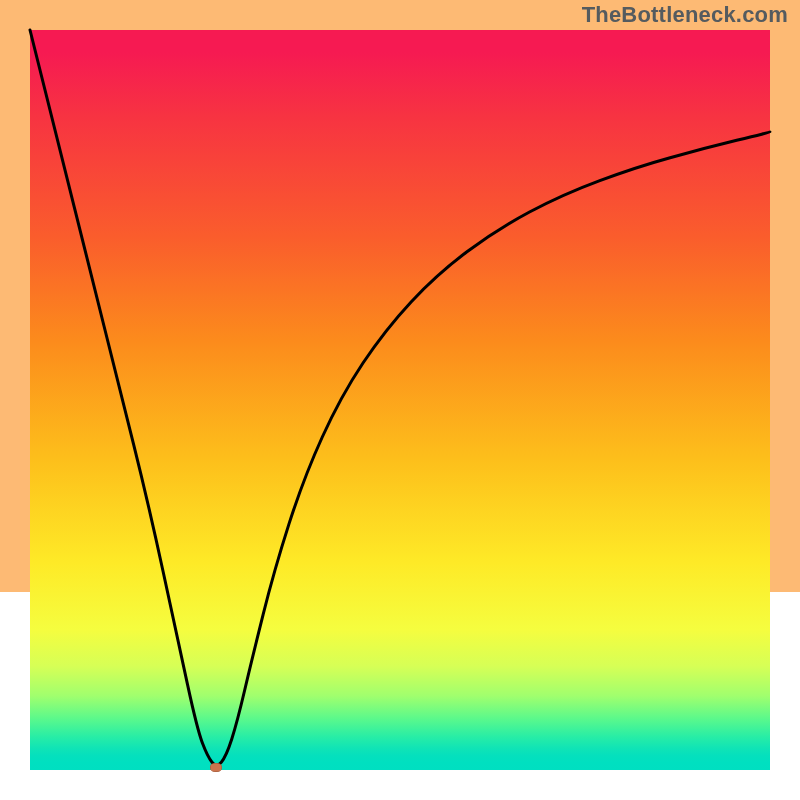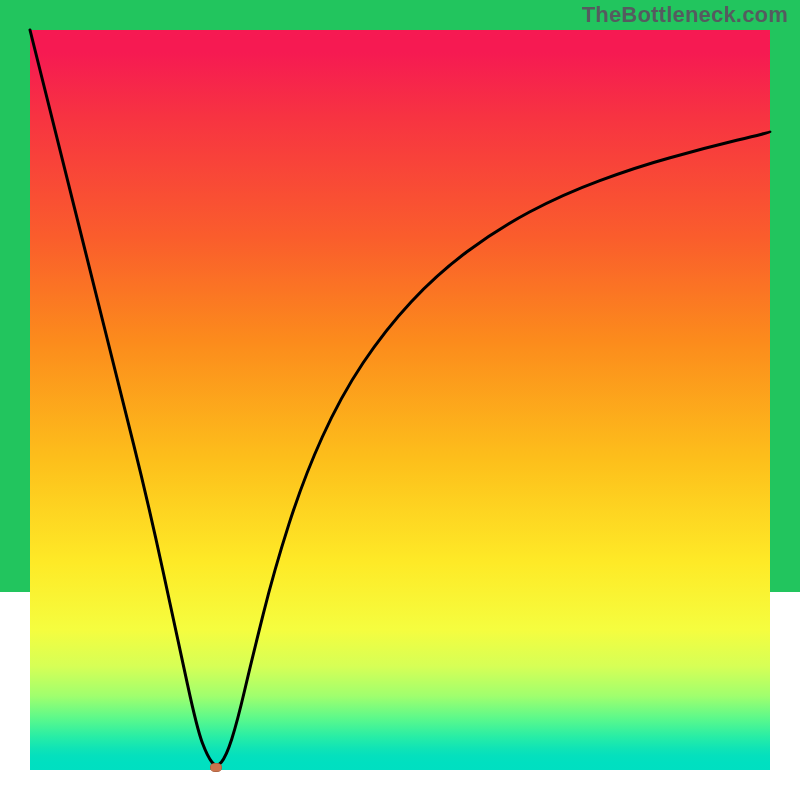--- a/index.html
+++ b/index.html
@@ -7,21 +7,21 @@
     padding: 0;
     width: 800px;
     height: 800px;
     overflow: hidden;
     font-family: Arial, Helvetica, sans-serif;
   }
   .frame {
     position: relative;
     width: 800px;
     height: 592px;
-    background: #22c55e;
+    background: #fdba74;
   }
   .attribution {
     position: absolute;
     top: 2px;
     right: 12px;
     color: #555b5f;
     font-size: 22px;
     font-weight: 600;
     letter-spacing: 0.2px;
   }

